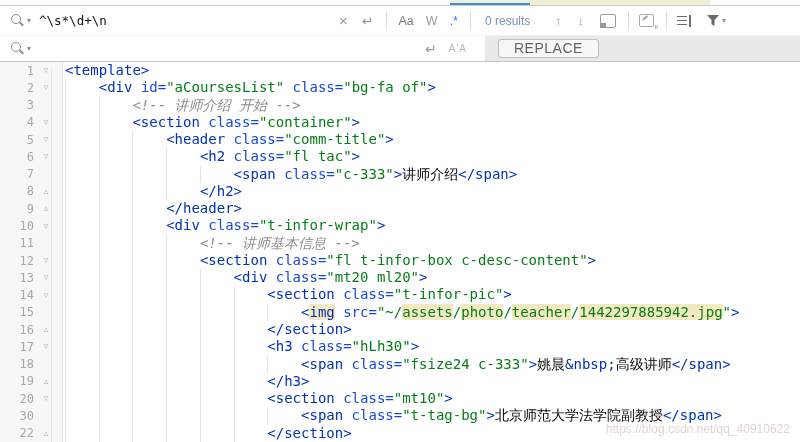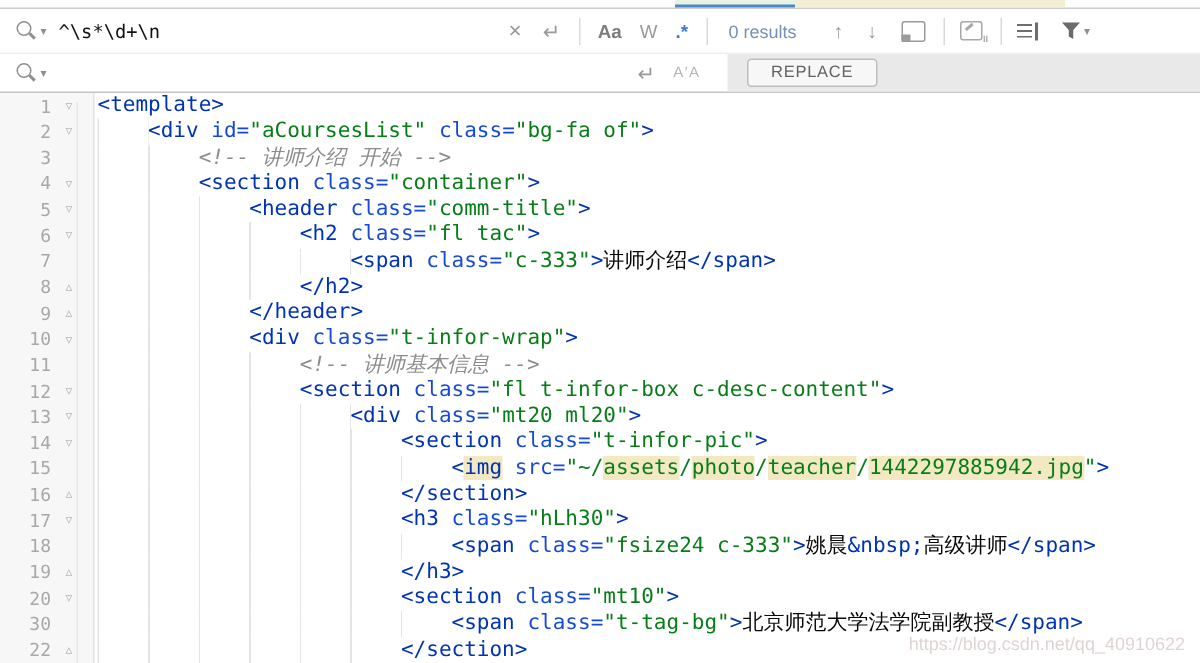--- a/index.html
+++ b/index.html
@@ -17,37 +17,37 @@
   .sep{width:1px;height:18px;background:#d9d9d9;margin-left:12px;}
   .mag{position:relative;width:15px;height:15px;margin-left:10px;flex:none;}
   .mag:before{content:"";position:absolute;left:1px;top:1px;width:8px;height:8px;border:1.6px solid #8f8f8f;border-radius:50%;}
   .mag:after{content:"";position:absolute;left:9px;top:10px;width:5px;height:1.7px;background:#8f8f8f;transform:rotate(45deg);}
   .caret{font-size:8px;color:#8f8f8f;margin-left:2px;flex:none;}
   .query{font-family:"DejaVu Sans Mono",monospace;font-size:12.5px;color:#111;margin-left:8px;width:300px;white-space:pre;}
   .replace-field{margin-left:8px;width:372px;height:18px;}
   .icon-btn{color:#9a9a9a;font-size:14px;line-height:14px;flex:none;cursor:default;}
   .close-x{margin-left:0;font-size:15px;}
   .ret{margin-left:14px;font-size:14px;}
-  .tgl{font-size:12.5px;color:#7c7c7c;margin-left:12px;flex:none;font-weight:bold;}
+  .tgl{font-size:12.5px;color:#7c7c7c;margin-left:12px;flex:none;font-weight:normal;}
   .tgl.w{color:#9a9a9a;font-weight:normal;}
   .tgl.rx{color:#3574f0;}
   .results{font-size:12px;color:#7591b4;margin-left:14px;width:62px;flex:none;}
   .arrow{font-size:13px;color:#9a9a9a;margin-left:8px;flex:none;}
   .winic{position:relative;width:14px;height:12px;border:1.4px solid #9a9a9a;border-radius:2px;margin-left:16px;flex:none;}
   .winic i{position:absolute;left:-1px;bottom:-1px;width:6px;height:5px;background:#9a9a9a;display:block;}
   .selocc{position:relative;width:13px;height:11px;border:1.3px solid #a8a8a8;border-radius:2px;margin-left:10px;flex:none;}
   .selocc:before{content:"";position:absolute;left:2px;top:2px;width:6px;height:1.5px;background:#a8a8a8;transform:rotate(-40deg);}
   .selocc:after{content:"II";position:absolute;right:-5px;bottom:-4px;font-size:6px;color:#a8a8a8;font-weight:bold;}
   .multi{position:relative;width:15px;height:12px;margin-left:10px;flex:none;}
   .multi:before{content:"";position:absolute;left:0;top:1px;width:10px;height:9px;background:repeating-linear-gradient(to bottom,#6e6e6e 0 1.5px,transparent 1.5px 4px);}
   .multi:after{content:"";position:absolute;right:1px;top:0;width:1.6px;height:12px;background:#6e6e6e;}
   .funnel{display:flex;align-items:center;margin-left:14px;flex:none;}
   .presc{font-size:10px;color:#b5b5b5;margin-left:12px;letter-spacing:1px;flex:none;}
   .btn-panel{position:absolute;left:485px;right:0;top:0;bottom:0;background:#e9e9e9;display:flex;align-items:center;gap:13px;padding-left:13px;}
-  .rbtn{font-size:11px;letter-spacing:.5px;color:#636363;background:#f7f7f7;border:1px solid #bdbdbd;border-radius:3px;padding:3px 15px;line-height:11px;cursor:default;}
+  .rbtn{font-size:14px;letter-spacing:.5px;color:#636363;background:#f7f7f7;border:1px solid #bdbdbd;border-radius:3px;padding:3px 15px;line-height:11px;cursor:default;}
 
   
   .editor{position:absolute;top:62px;left:0;width:800px;height:380px;background:#fff;}
   .gutter{position:absolute;left:0;top:0;width:62px;height:380px;background:#f7f7f7;border-right:1px solid #e2e2e2;}
   .fold-line{position:absolute;left:51px;top:6px;bottom:0;width:1px;background:#e6e6e6;}
   .grow{display:flex;height:17.27px;align-items:center;}
   .lnum{width:34px;text-align:right;font:12px "DejaVu Sans Mono",monospace;color:#a8a8a8;}
   .fold{width:24px;text-align:center;font-size:9px;color:#b5b5b5;line-height:9px;}
   .code{position:absolute;left:65px;top:0;right:0;height:380px;font:14px "DejaVu Sans Mono",monospace;white-space:pre;}
   .line{height:17.27px;line-height:17.27px;}

